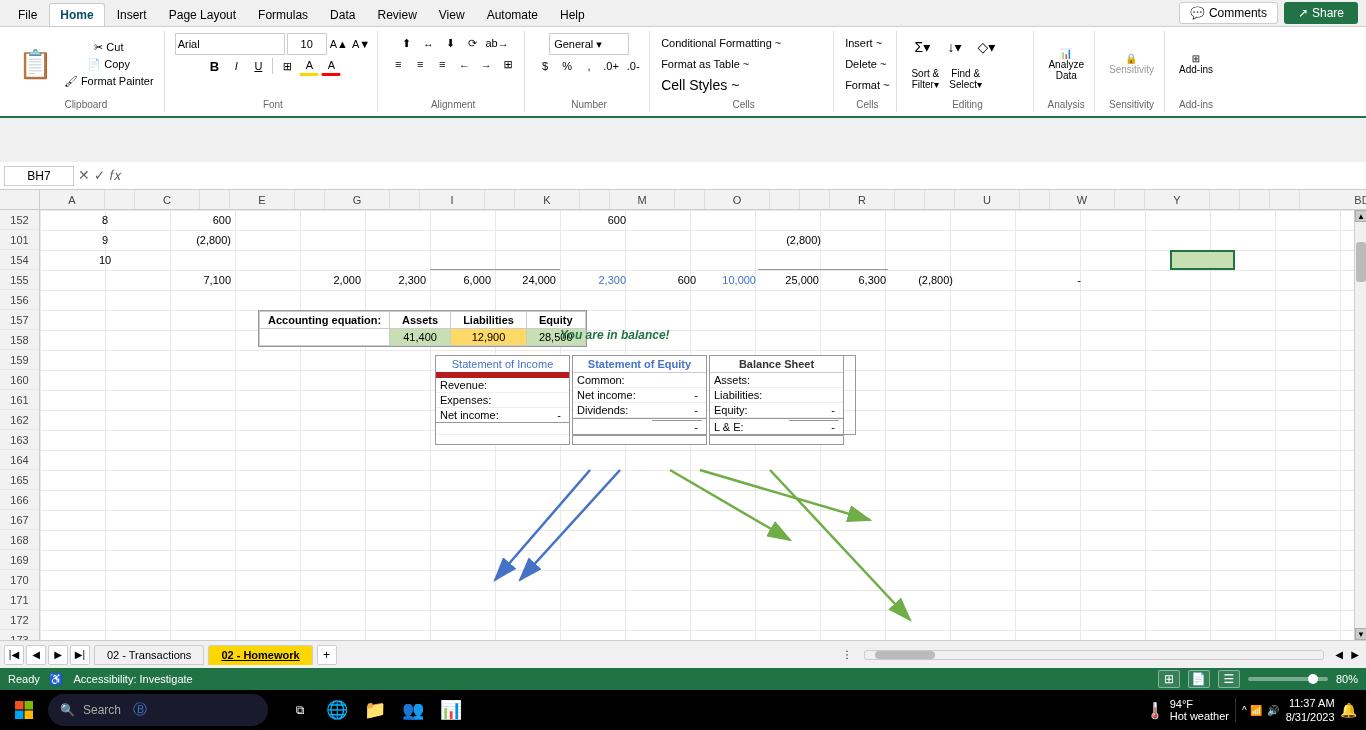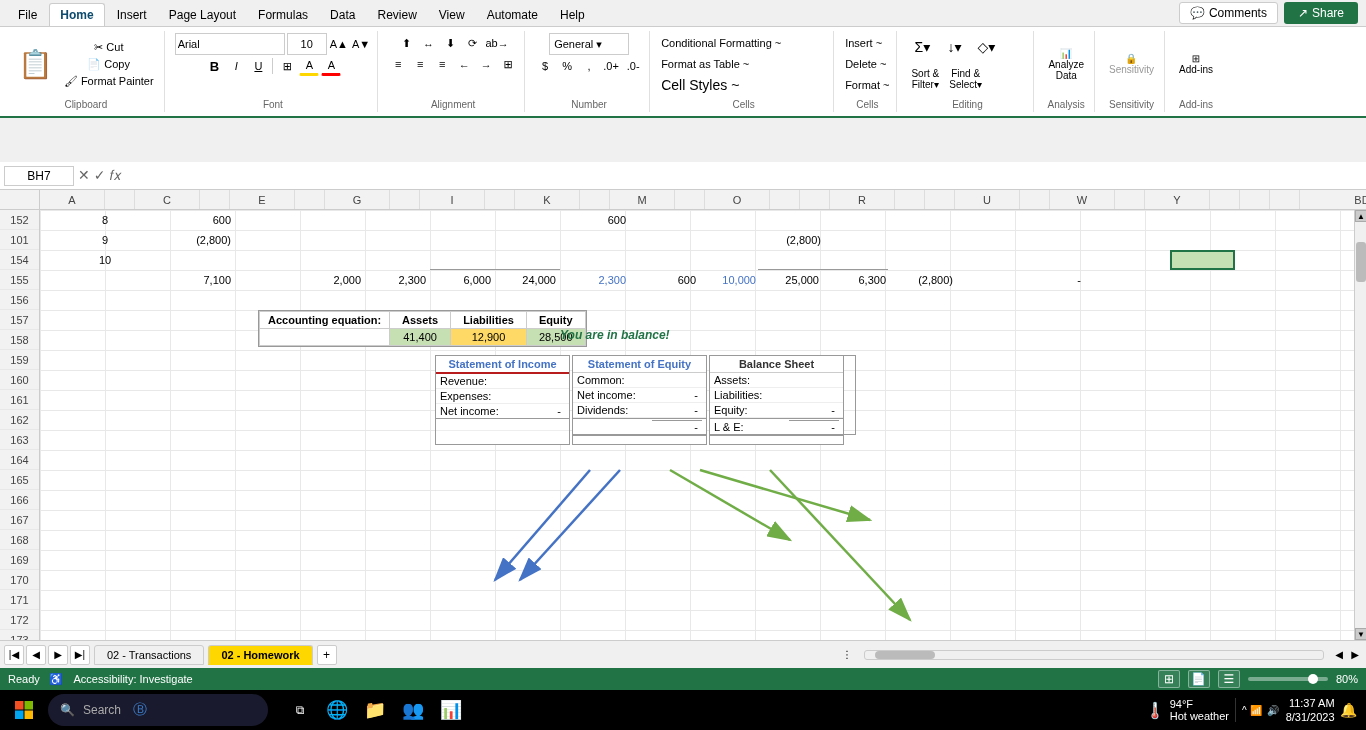--- a/index.html
+++ b/index.html
@@ -31,21 +31,21 @@
     .row-num-spacer { width: 40px; min-width: 40px; border-right: 1px solid #ccc; background: #f2f2f2; }
     .col-header { min-width: 65px; width: 65px; border-right: 1px solid #ddd; text-align: center; font-size: 11px; color: #444; line-height: 20px; }
     .row-numbers { display: flex; flex-direction: column; background: #f2f2f2; border-right: 1px solid #ccc; width: 40px; min-width: 40px; }
     .row-num { height: 20px; text-align: center; font-size: 11px; color: #444; border-bottom: 1px solid #e8e8e8; line-height: 20px; cursor: pointer; }
 
     
     .sheet-tabs-bar { display: flex; align-items: center; background: #f0f0f0; border-top: 1px solid #ccc; height: 28px; padding: 0 4px; gap: 4px; }
     .sheet-nav { display: flex; gap: 2px; }
     .sheet-nav-btn { width: 20px; height: 20px; border: 1px solid #ccc; background: #fff; cursor: pointer; display: flex; align-items: center; justify-content: center; font-size: 10px; border-radius: 2px; }
     .sheet-tab { padding: 3px 12px; border: 1px solid #ccc; background: #f0f0f0; cursor: pointer; font-size: 11px; border-radius: 3px 3px 0 0; }
-    .sheet-tab.active { background: #fff; border-bottom: 1px solid #fff; font-weight: 600; }
+    .sheet-tab.active { background: #fff; border-bottom: 1px solid #fff; font-weight: 600; text-decoration: underline; }
     .sheet-tab.yellow { background: #FFD700; border-bottom: 1px solid #FFD700; }
     .add-sheet { width: 20px; height: 20px; border: 1px solid #ccc; background: #fff; cursor: pointer; display: flex; align-items: center; justify-content: center; border-radius: 2px; }
 
     
     .status-bar { display: flex; align-items: center; background: #217346; color: #fff; height: 22px; padding: 0 8px; gap: 10px; font-size: 11px; }
     .status-bar .right { margin-left: auto; display: flex; align-items: center; gap: 8px; }
     .view-btn { width: 22px; height: 18px; border: 1px solid rgba(255,255,255,0.4); background: rgba(255,255,255,0.1); cursor: pointer; display: flex; align-items: center; justify-content: center; font-size: 12px; color: #fff; border-radius: 2px; }
     .zoom-slider { width: 80px; height: 4px; background: rgba(255,255,255,0.4); border-radius: 2px; position: relative; }
     .zoom-thumb { width: 10px; height: 10px; background: #fff; border-radius: 50%; position: absolute; top: -3px; right: 10px; cursor: pointer; }
 
@@ -355,21 +355,21 @@
                 <td style="padding:2px 12px; font-size:11px; border:1px solid #ccc; text-align:center; background:#c6e0b4;">28,500</td>
               </tr>
             </tbody>
               </table>
           </div>
           <div style="position:absolute; top:118px; left:520px; color:#217346; font-weight:bold; font-size:12px; font-style:italic;">You are in balance!</div>
 
           <div style="position:absolute; top:145px; left:395px; display:flex; gap:2px;">
 
             <div style="border:1px solid #999; background:#fff; min-width:135px;">
-              <div style="text-align:center; font-weight:bold; color:#4472C4; padding:2px; font-size:11px; border-bottom:2px solid #b91c1c;">Statement of Income</div>
+              <div style="text-align:center; font-weight:normal; color:#4472C4; padding:2px; font-size:11px; border-bottom:6px solid #b91c1c;">Statement of Income</div>
               <div style="display:flex; justify-content:space-between; padding:1px 4px; font-size:11px; border-bottom:1px solid #eee; align-items:center;">
                 <span>Revenue:</span>
                 <span style="min-width:50px; background:#BDD7EE; padding:0 4px; text-align:right; display:inline-block;"></span>
               </div>
               <div style="display:flex; justify-content:space-between; padding:1px 4px; font-size:11px; border-bottom:1px solid #eee; align-items:center;">
                 <span>Expenses:</span>
                 <span style="min-width:50px; background:#BDD7EE; padding:0 4px; text-align:right; display:inline-block;"></span>
               </div>
               <div style="display:flex; justify-content:space-between; padding:1px 4px; font-size:11px; border-bottom:1px solid #999; align-items:center;">
                 <span>Net income:</span>

